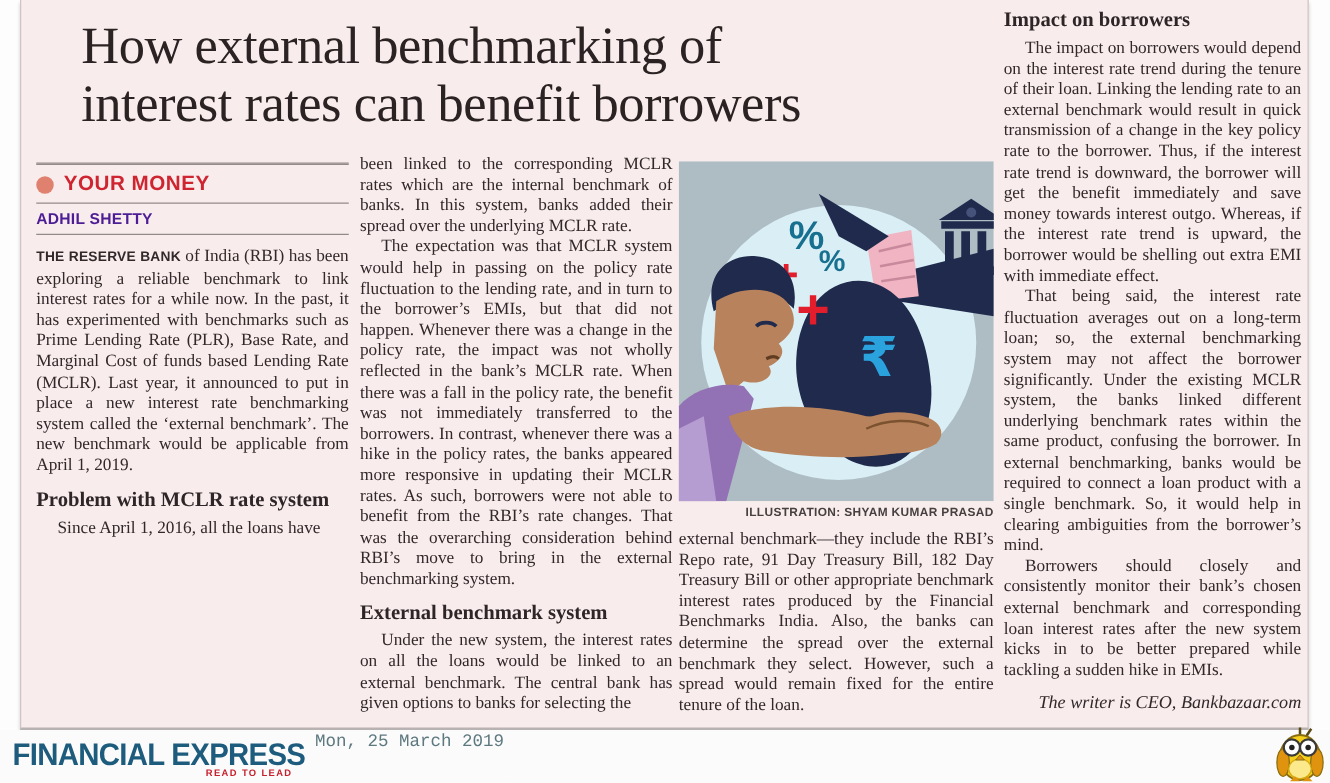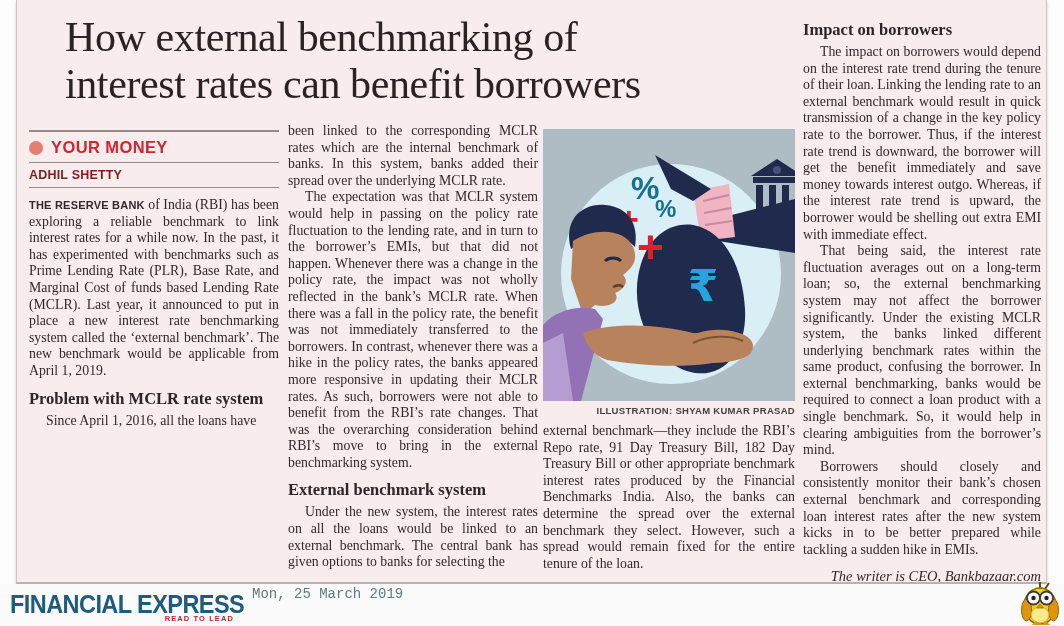--- a/index.html
+++ b/index.html
@@ -19,27 +19,27 @@
   #col3{left:526px;top:129px;width:252px;}
   #col4{left:786px;top:4px;width:238px;}
 
   .rule{border:0;border-top:1px solid #958a8a;margin:0;}
   .standfirst{font-size:21px;line-height:23.4px;color:#2e2527;margin:7px 0 9px;}
   .ym-row{display:flex;align-items:center;gap:8px;margin:6px 0 5px;}
   .ym-dot{width:14px;height:14px;border-radius:50%;background:#e08170;flex:0 0 auto;}
   .ym-label{font-family:"Liberation Sans",sans-serif;font-weight:700;font-size:16.5px;
     letter-spacing:.4px;color:#ce2531;}
   .author{font-family:"Liberation Sans",sans-serif;font-weight:700;font-size:12.5px;
-    letter-spacing:.2px;color:#7f1d1d;margin:5px 0 5px;}
+    letter-spacing:.2px;color:#4c1d95;margin:5px 0 5px;}
   .body-p{font-size:13.8px;line-height:16.6px;text-align:justify;margin:0;}
   .indent{text-indent:17px;}
   .lead-in{font-family:"Liberation Sans",sans-serif;font-weight:700;font-size:11px;
     letter-spacing:.2px;}
   .subhead{font-size:16.5px;font-weight:700;color:#2e2527;margin:9px 0 4px;}
-  #col4 .subhead{margin:16px 0 4px;}
+  #col4 .subhead{margin:2px 0 4px;}
   .byline{font-style:italic;font-size:14.5px;text-align:right;margin-top:10px;}
 
   
   .illo{width:252px;height:272px;display:block;}
   .illo-caption{font-family:"Liberation Sans",sans-serif;font-weight:700;font-size:9.5px;
     letter-spacing:.3px;color:#474040;text-align:right;margin:4px 0 7px;}
 
   
   #footer{position:absolute;left:0;top:584px;width:1064px;height:42px;background:#fbfbfb;}
   .fe-logo{position:absolute;left:10px;top:6px;font-family:"Liberation Sans",sans-serif;

